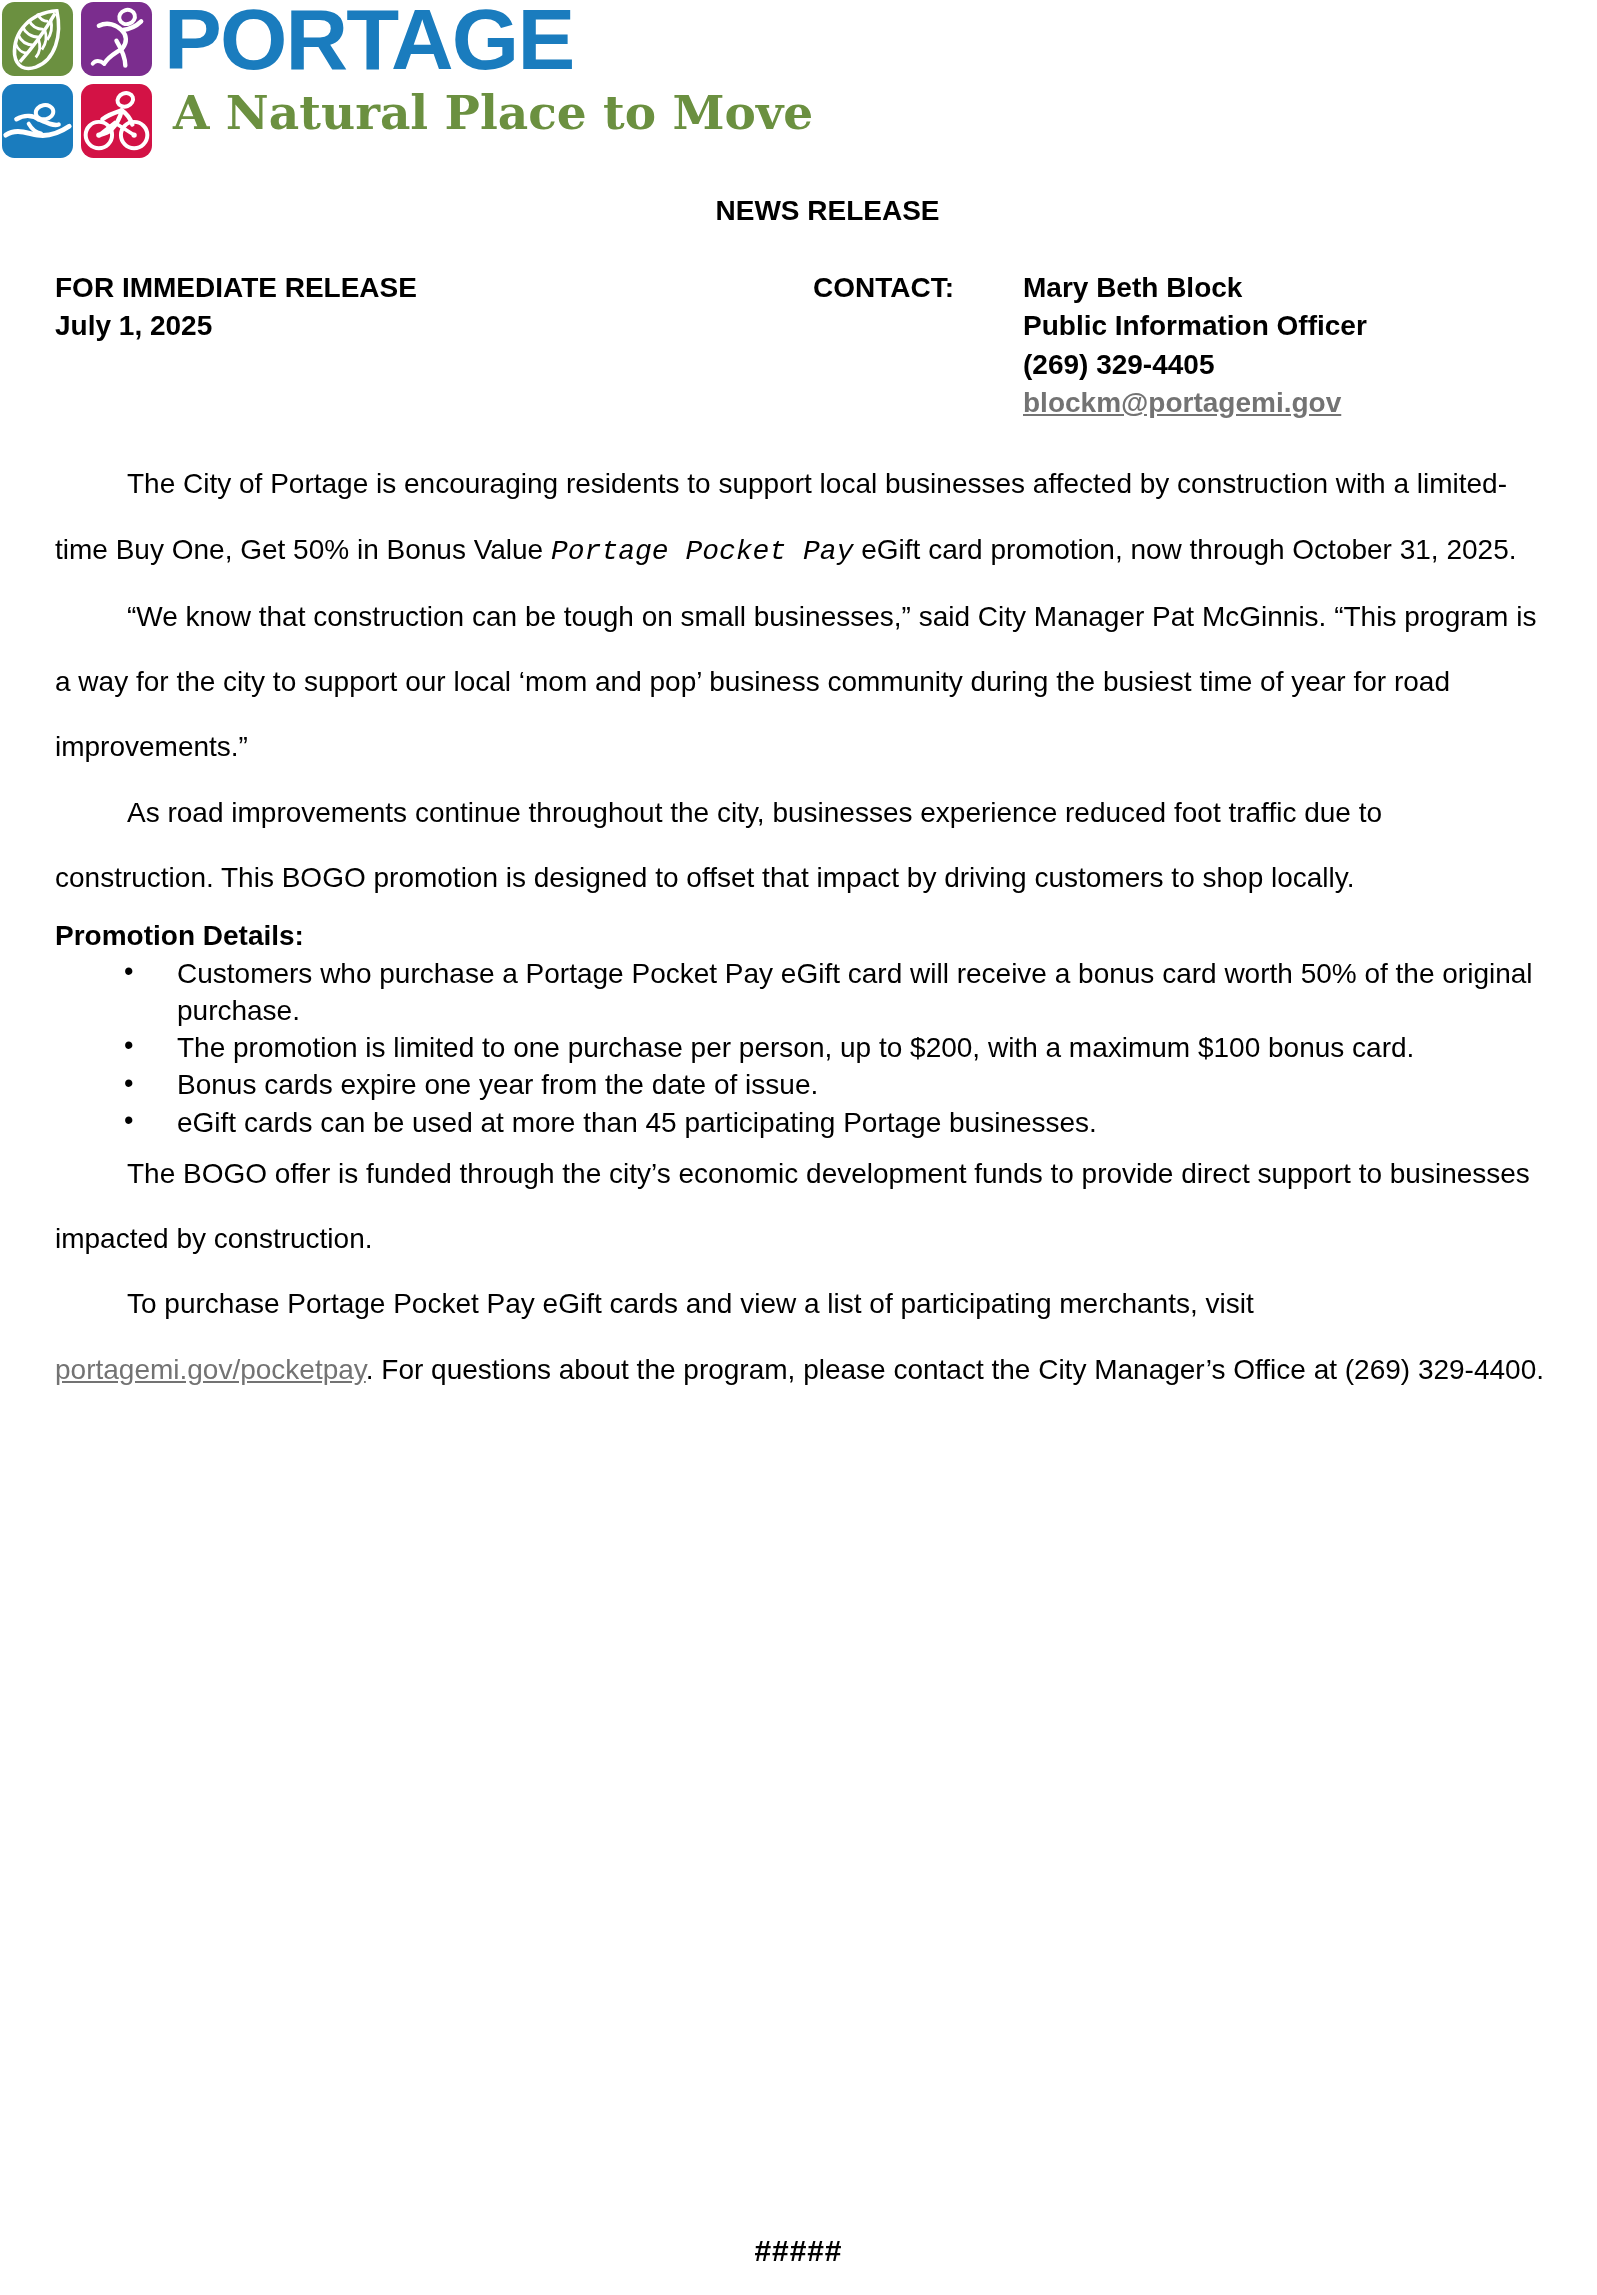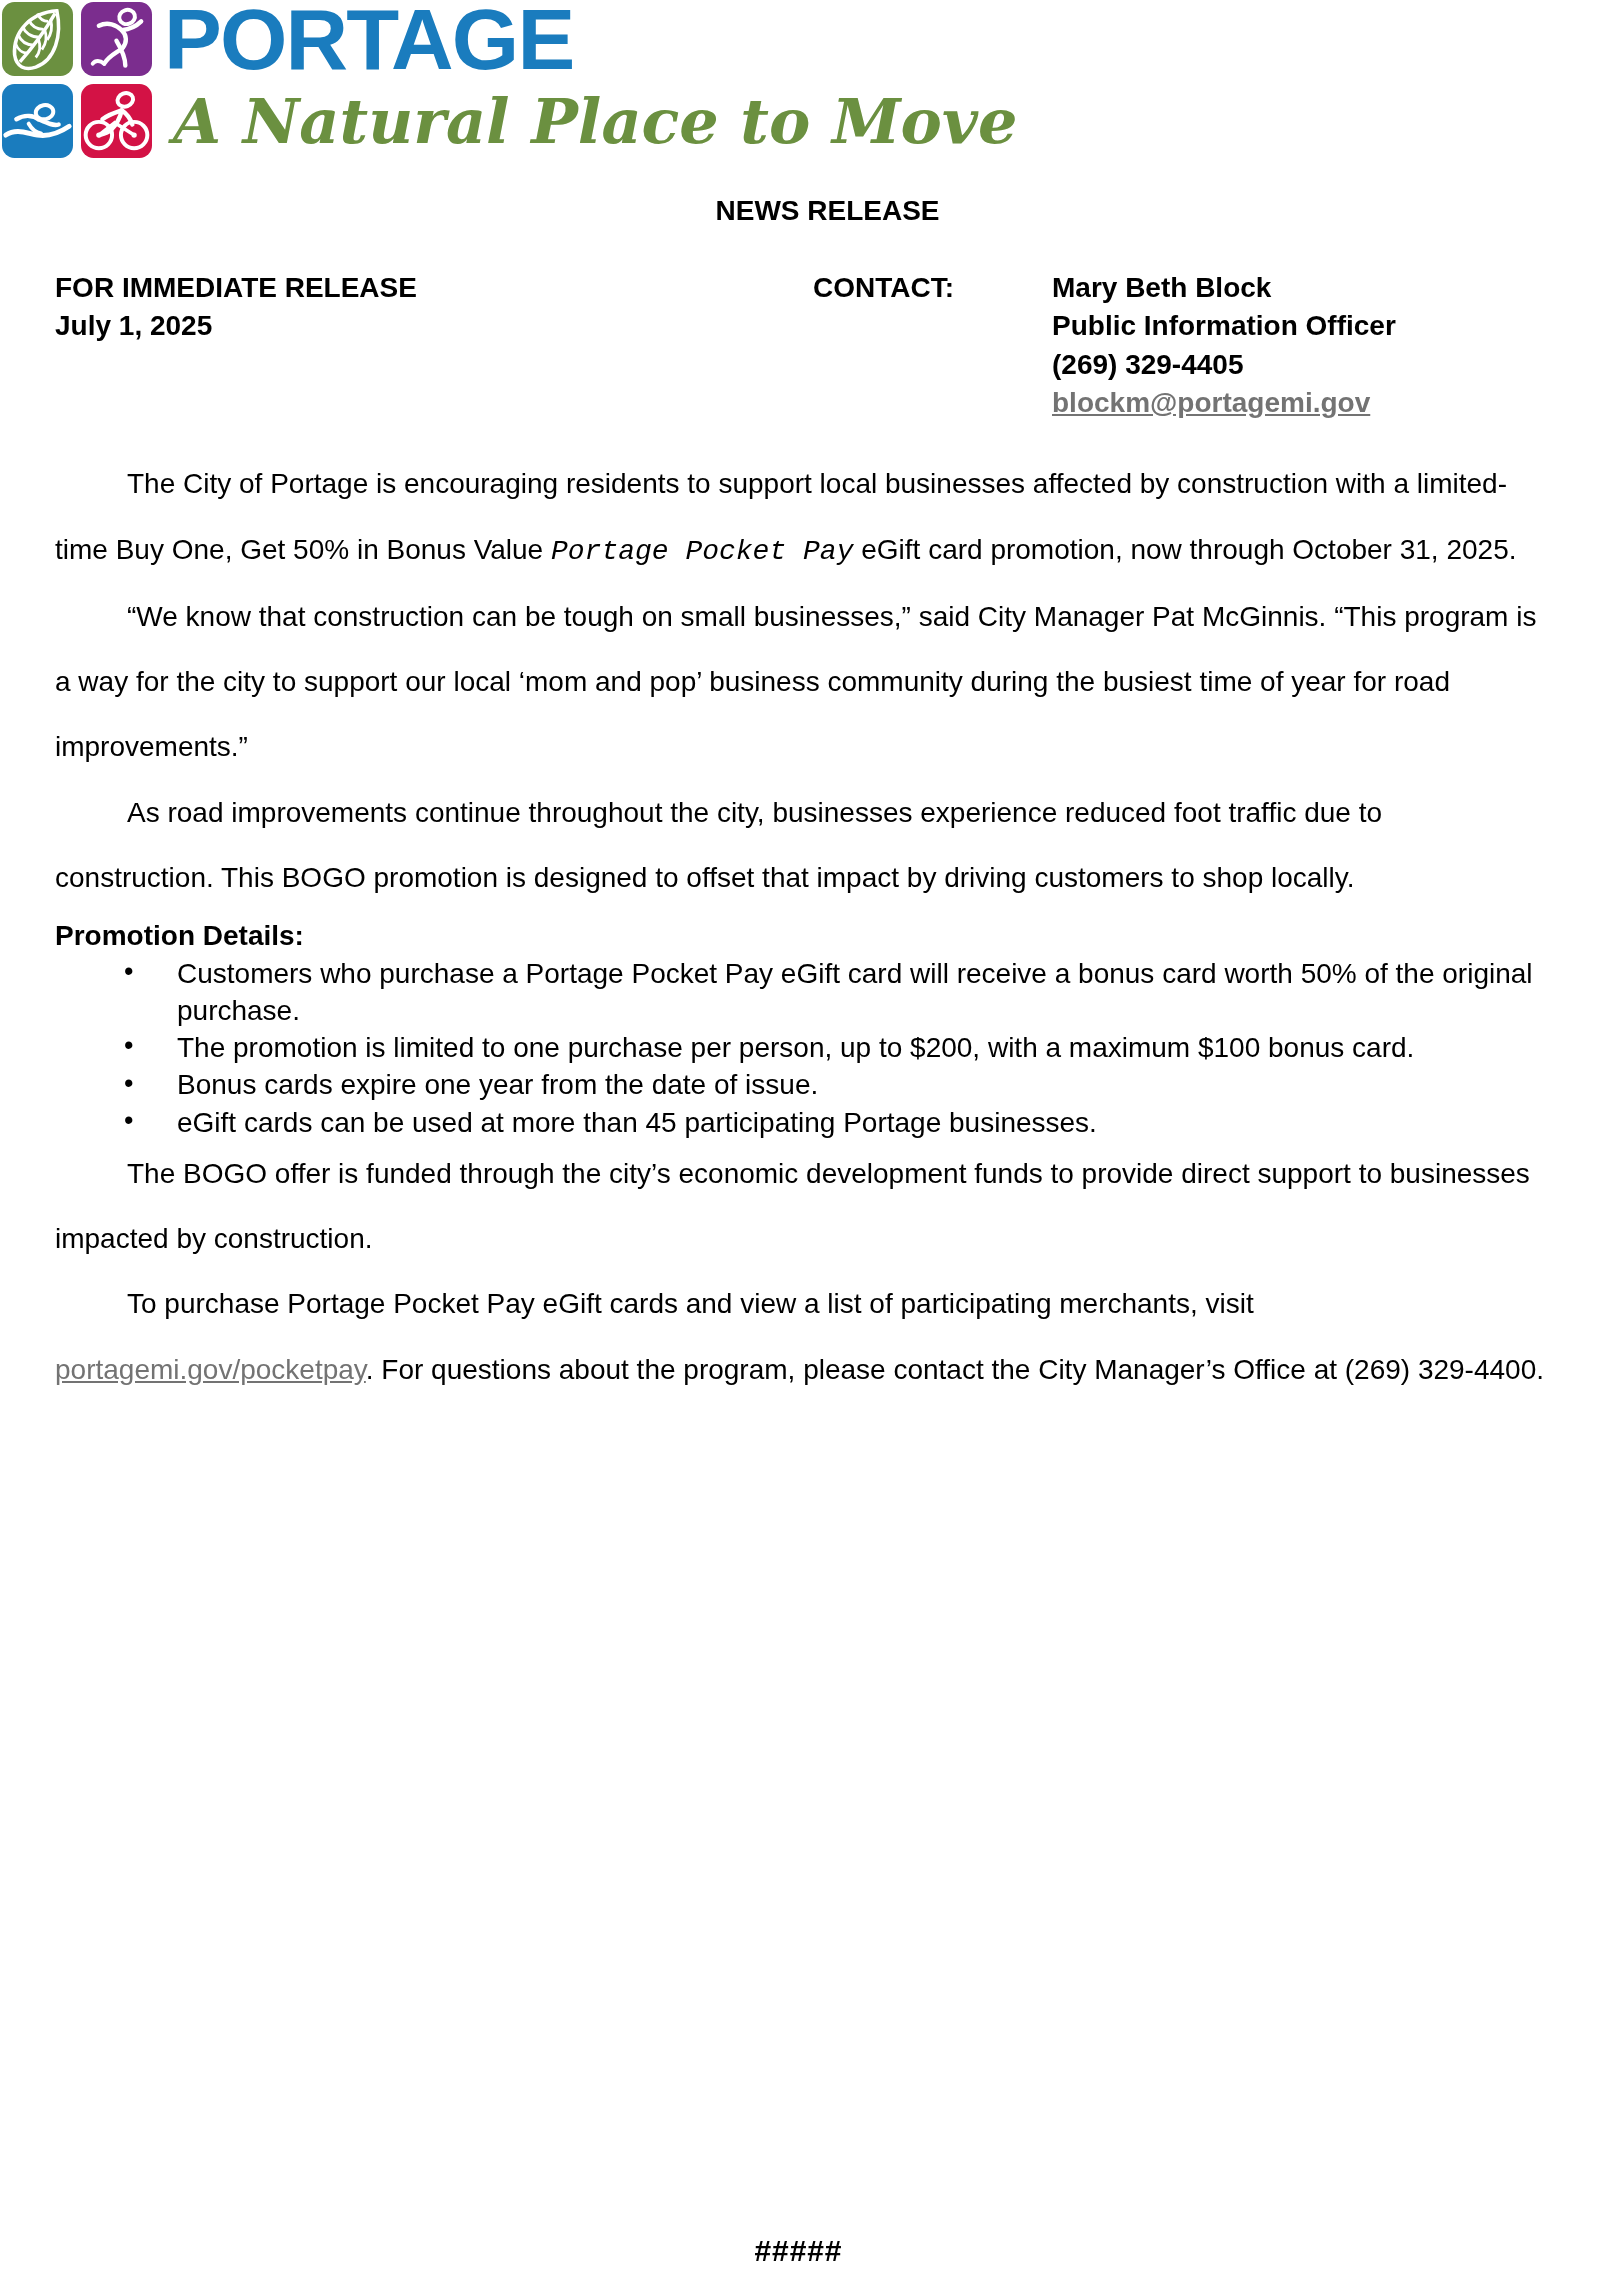--- a/index.html
+++ b/index.html
@@ -63,23 +63,22 @@
     color: #1a7cbe;
     line-height: 1.05;
     transform: scaleX(1.02);
     transform-origin: left top;
   }
   .logo-tagline {
     position: absolute;
     left: 173px;
     top: 85px;
     font-family: "DejaVu Serif", serif;
-    font-style: italic;
-    font-weight: bold;
-    font-size: 62px;
+    font-weight: bold;
+    font-size: 47px;
     color: #6b9040;
     letter-spacing: 0px;
     white-space: nowrap;
   }
 
   
   .doc {
     position: absolute;
     left: 55px;
     top: 194px;
@@ -104,21 +103,21 @@
   .contact-left {
     width: 758px;
     flex: none;
   }
   .contact-left div { margin-bottom: 5.3px; }
   .contact-label {
     width: 210px;
     flex: none;
   }
   .contact-right { flex: none; }
-  .contact-right div { margin-bottom: 5.3px; margin-left: 29px; }
+  .contact-right div { margin-bottom: 5.3px; }
   .email-link {
     color: #737373;
     text-decoration: underline;
   }
 
   .headline {
     text-align: center;
     font-weight: bold;
     margin-top: 56px;
     line-height: 1.28;

